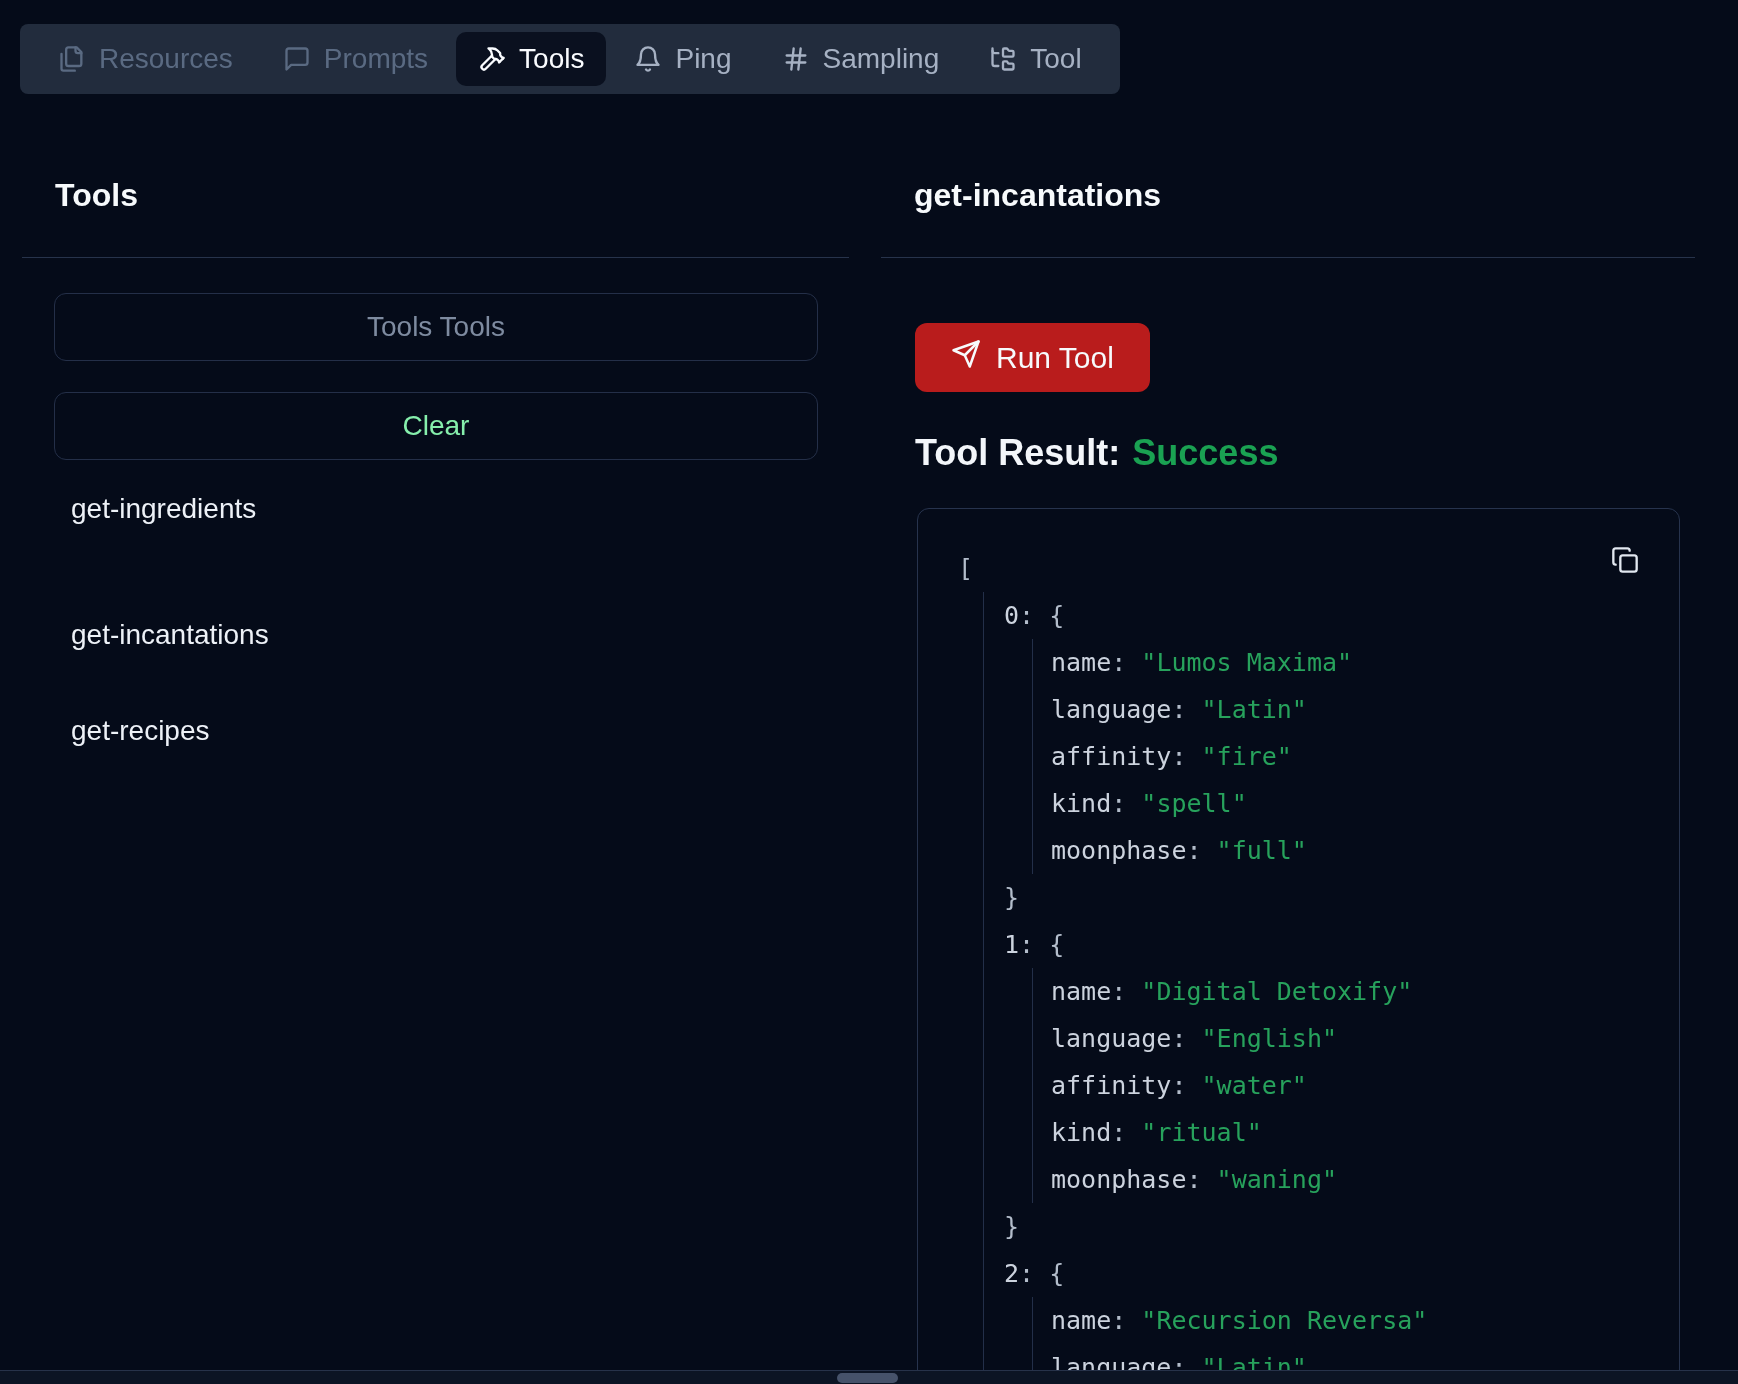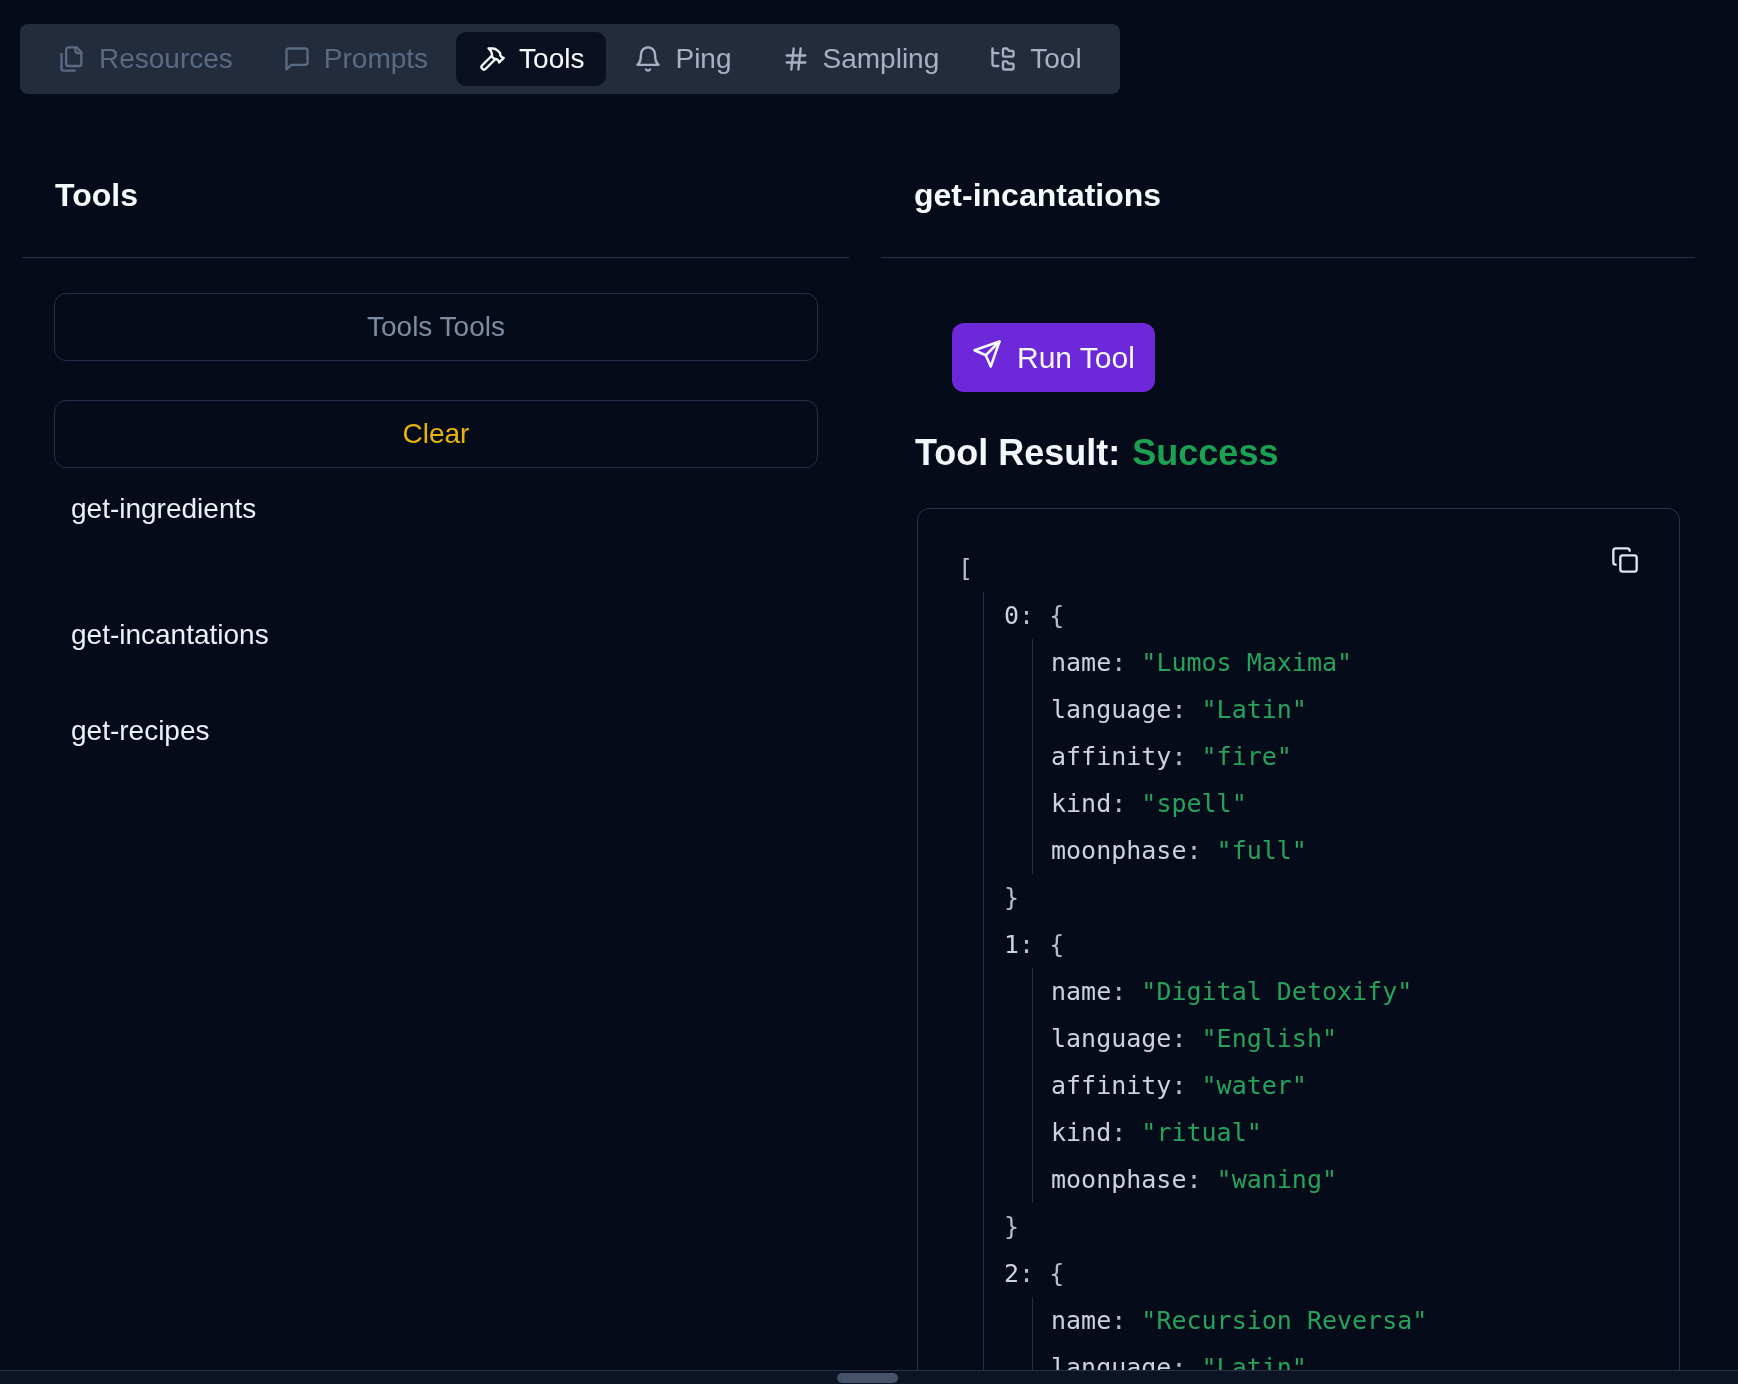--- a/index.html
+++ b/index.html
@@ -38,31 +38,31 @@
   .divider{position:absolute;height:1px;background:#27334b;top:257px;}
   #left-divider{left:22px;width:827px;}
   #right-divider{left:881px;width:814px;}
   
   .ghost-btn{
     position:absolute;left:54px;width:764px;height:68px;
     background:transparent;border:1px solid #242f48;border-radius:12px;
     font-size:28px;font-family:"Liberation Sans",sans-serif;cursor:pointer;
   }
   #list-tools-btn{top:293px;color:#7e8ba0;}
-  #clear-btn{top:400px;color:#eab308;}
+  #clear-btn{top:392px;color:#86efac;}
   
   .tool-item{
     position:absolute;left:71px;height:46px;line-height:46px;
     font-size:28px;color:#edf1f7;cursor:pointer;white-space:nowrap;
   }
   
   #run-tool-btn{
-    position:absolute;left:952px;top:323px;height:69px;
-    display:inline-flex;align-items:center;gap:15px;padding:0 20px;
-    background:#6d28d9;border:none;border-radius:12px;
+    position:absolute;left:915px;top:323px;height:69px;
+    display:inline-flex;align-items:center;gap:15px;padding:0 36px;
+    background:#b91c1c;border:none;border-radius:12px;
     color:#f7fafc;font-size:30px;font-weight:500;
     font-family:"Liberation Sans",sans-serif;cursor:pointer;
   }
   #run-tool-btn svg{width:30px;height:30px;}
   #tool-result-line{
     position:absolute;left:915px;top:430px;font-size:36px;font-weight:700;
     line-height:46px;white-space:nowrap;
   }
   #tool-result-status{color:#1aa152;margin-left:12px;}
   

